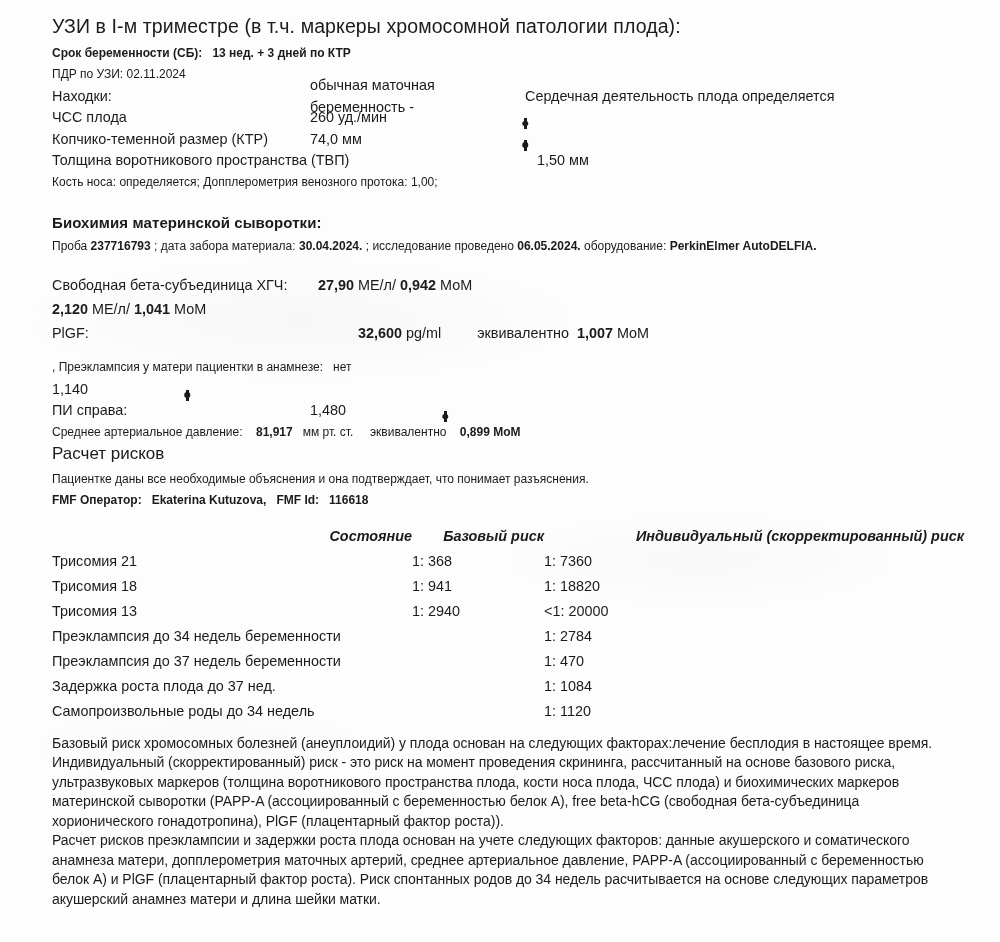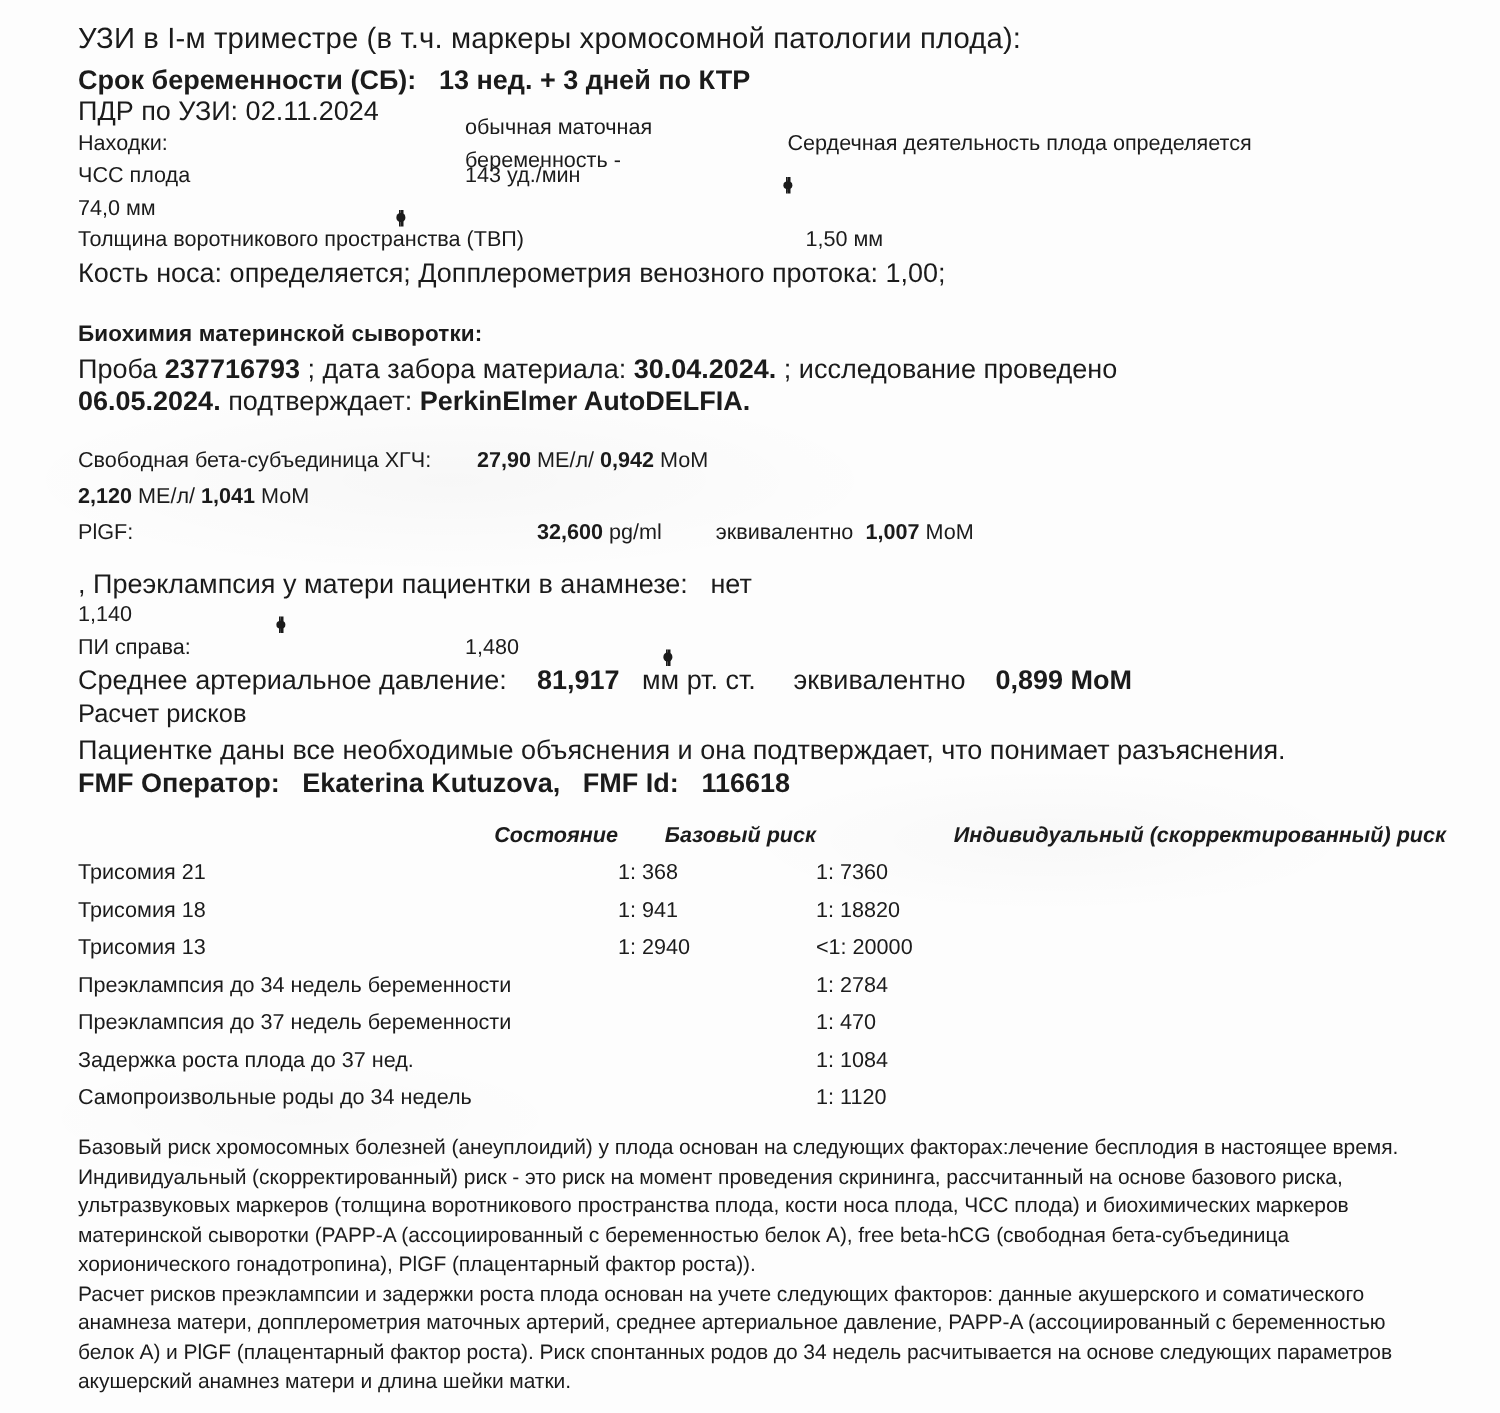--- a/index.html
+++ b/index.html
@@ -54,21 +54,21 @@
     line-height: 1.3;
     margin: 0 0 3px 0;
   }
   .h-sub {
     font-size: 17px;
     font-weight: 400;
     line-height: 1.3;
     margin: 0 0 3px 0;
   }
   .line {
-    font-size: 18px;
+    font-size: 12px;
     line-height: 21.5px;
     white-space: nowrap;
   }
   .line.bold { font-weight: 700; }
   .b { font-weight: 700; }
   .wrap { white-space: normal; }
 
   
   .row {
     display: flex;
@@ -189,33 +189,34 @@
       <div class="line">ПДР по УЗИ: 02.11.2024</div>
 
       <div class="row">
         <span class="label">Находки:</span>
         <span class="value">обычная маточная беременность -</span>
         <span class="extra">Сердечная деятельность плода  определяется</span>
       </div>
 
       <div class="row">
         <span class="label">ЧСС плода</span>
-        <span class="value">143 уд./мин</span>
+        <span class="value">260 уд./мин</span>
         <span class="gauge-cell">
           <span class="gauge">
             <span class="bar"></span>
             <span class="cap l"></span>
             <span class="cap r"></span>
             <span class="tick" style="left:55%"></span>
             <span class="dot" style="left:80%"></span>
           </span>
         </span>
       </div>
 
       <div class="row">
+        <span class="label">Копчико-теменной размер (КТР)</span>
         <span class="value">74,0 мм</span>
         <span class="gauge-cell">
           <span class="gauge">
             <span class="bar"></span>
             <span class="cap l"></span>
             <span class="cap r"></span>
             <span class="dot" style="left:42%"></span>
           </span>
         </span>
       </div>
@@ -233,21 +234,21 @@
     <section>
       <h2 class="h-sec">Биохимия материнской сыворотки:</h2>
 
       <div class="line wrap" style="max-width:780px">
         <span>Проба</span>
         <span class="b">237716793</span>
         <span>; дата забора материала:</span>
         <span class="b">30.04.2024.</span>
         <span>; исследование проведено</span>
         <span class="b">06.05.2024.</span>
-        <span>подтверждает:</span>
+        <span>оборудование:</span>
         <span class="b">PerkinElmer AutoDELFIA.</span>
       </div>
 
       <div class="sp-16"></div>
 
       <div class="brow">
         <span class="blabel">Свободная бета-субъединица ХГЧ:</span>
         <span class="bval">27,90</span>
         <span>&nbsp;</span>
         <span class="bunit">МЕ/л/</span>

